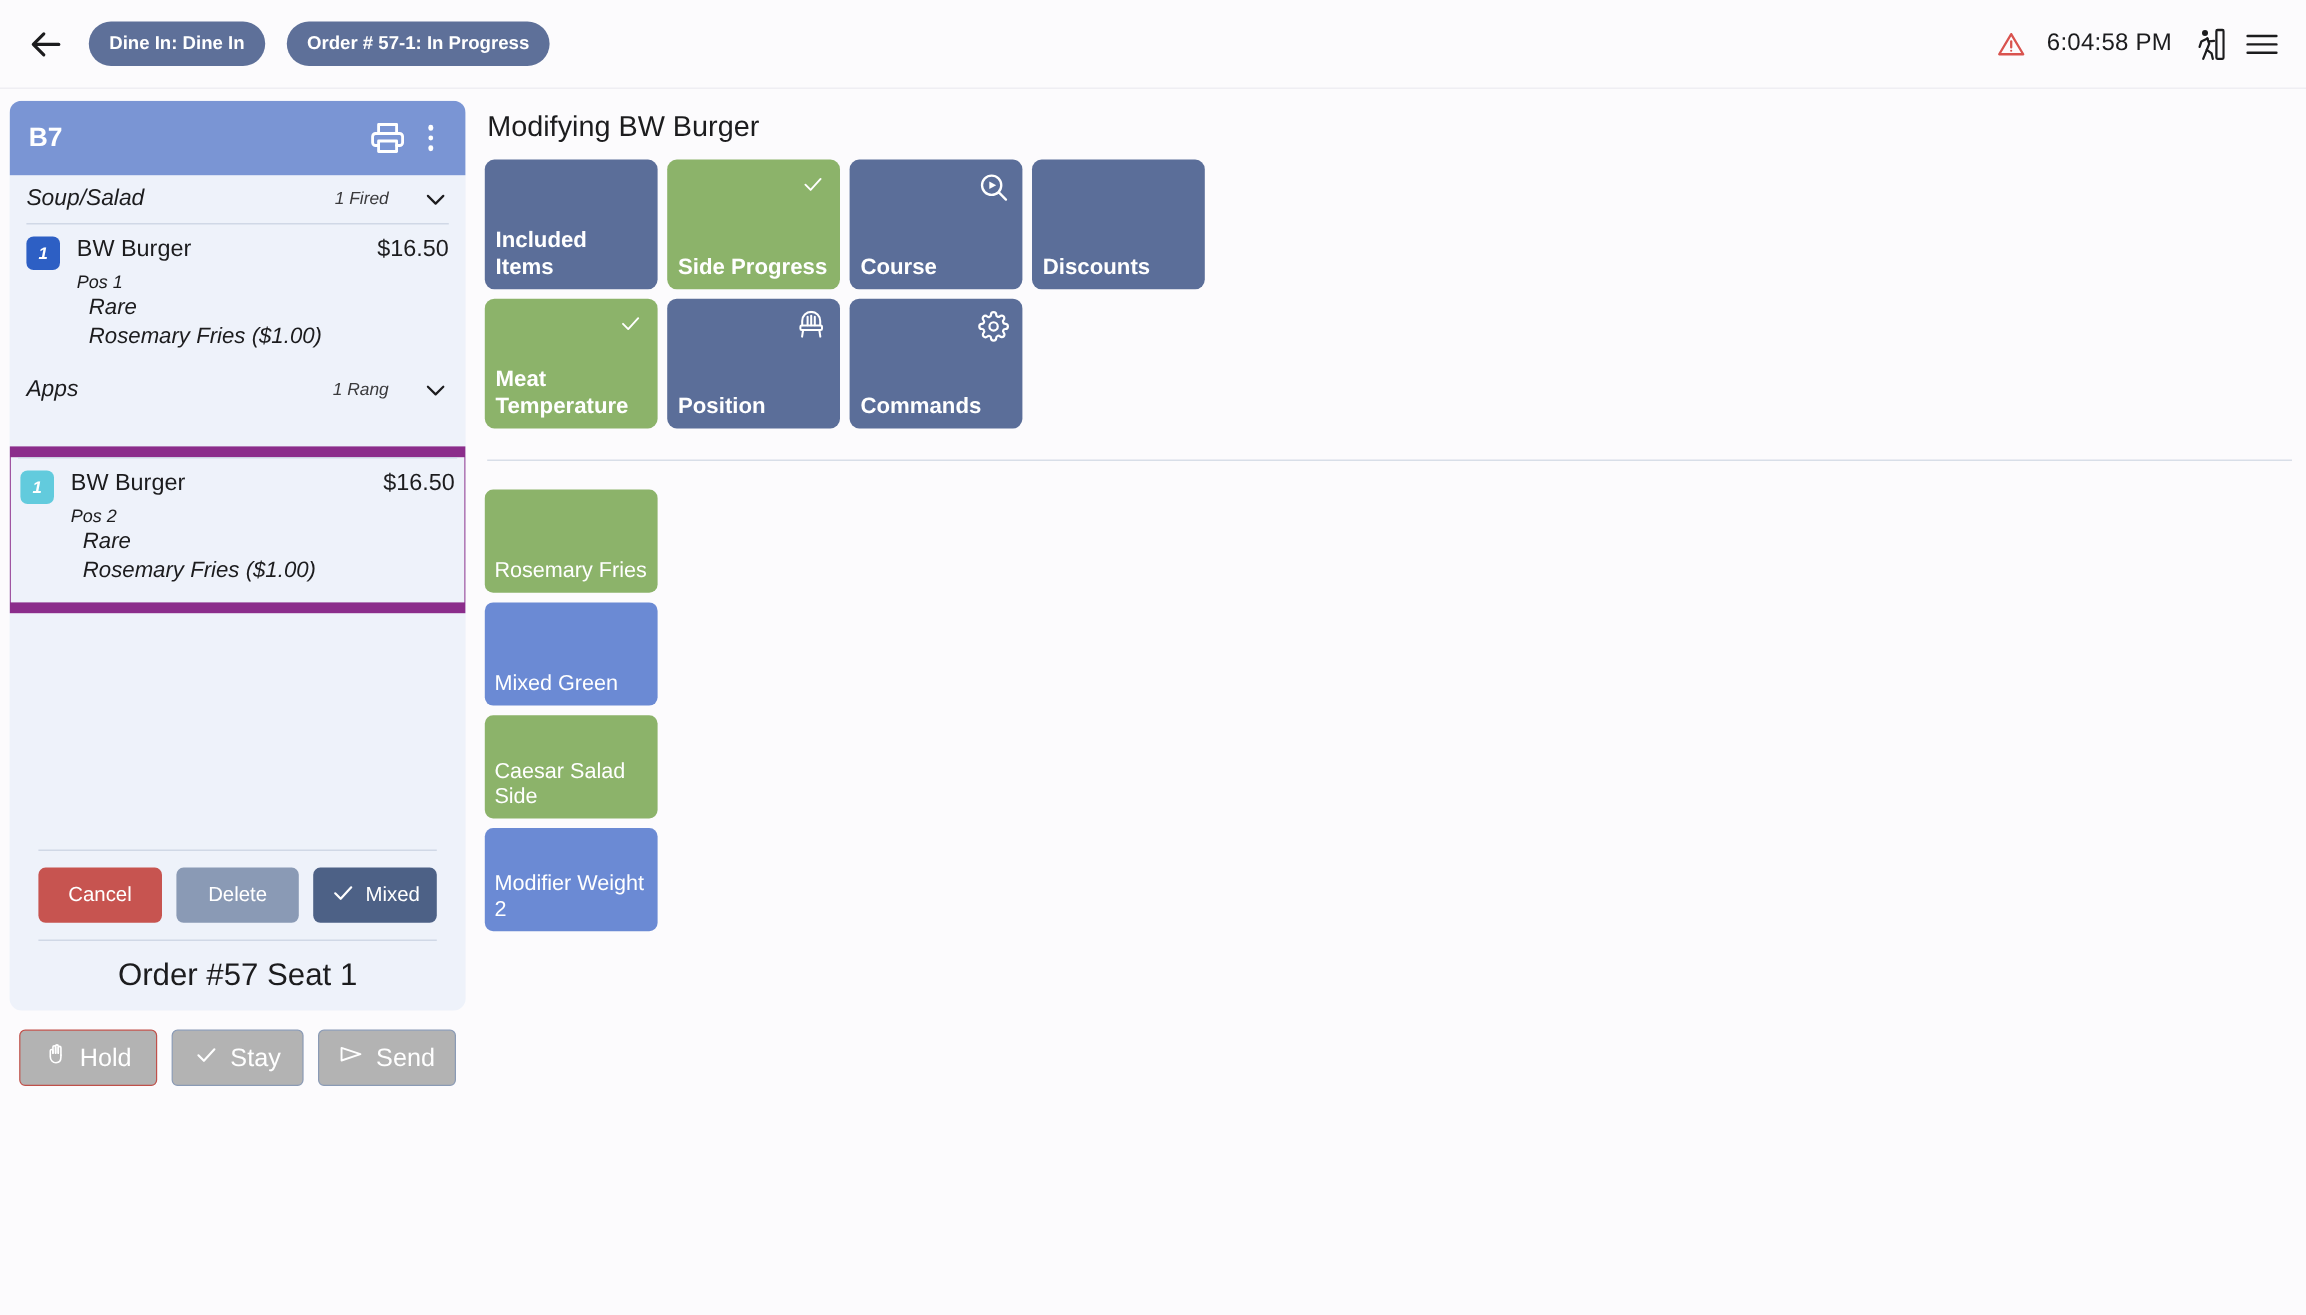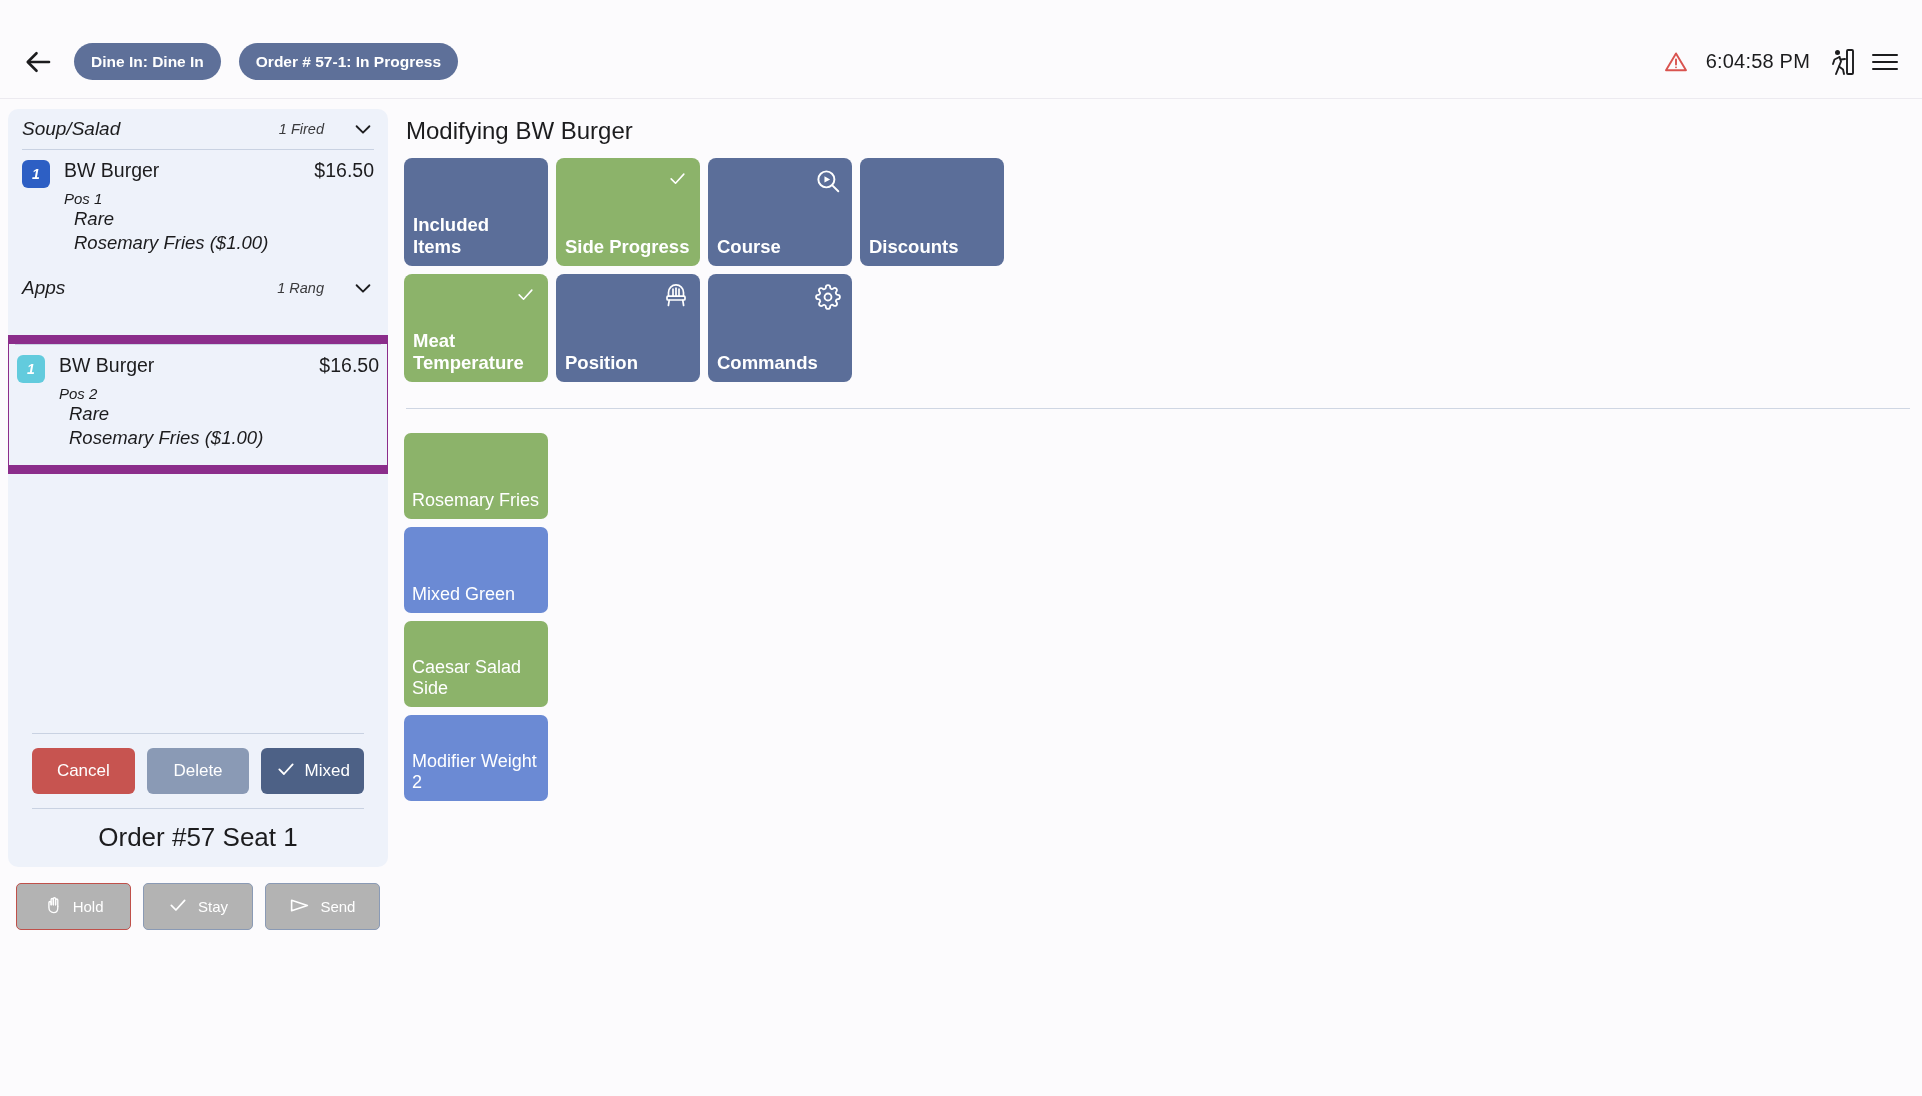--- a/index.html
+++ b/index.html
@@ -11,21 +11,20 @@
   }
 
   
   .topbar {
     height: 74px;
     background: #fcfbfd;
     display: flex;
     align-items: center;
     padding: 0 24px 0 22px;
     border-bottom: 1px solid #eceaf0;
-    margin-top: 25px;
   }
   .back-arrow {
     width: 34px; height: 34px;
     display: flex; align-items: center; justify-content: center;
     cursor: pointer; flex: none;
   }
   .chip {
     background: #5e7099;
     color: #ffffff;
     border-radius: 19px;
@@ -168,21 +167,21 @@
   }
 
   .bottom-bar {
     display: flex; gap: 12px;
     padding: 16px 8px 0 8px;
   }
   .bb-btn {
     width: 128px; height: 47px;
     background: #b3b3b3;
     border-radius: 5px;
-    color: #ffffff; font-size: 15px;
+    color: #ffffff; font-size: 21px;
     display: flex; align-items: center; justify-content: center; gap: 10px;
     cursor: pointer;
   }
   .bb-hold { border: 1.6px solid #c0504a; }
   .bb-stay { border: 1.6px solid #8a9ab5; width: 122px; }
   .bb-send { border: 1.6px solid #8a9ab5; width: 128px; }
 
   
   .main-col { flex: 1 1 auto; padding: 18px 12px 0 8px; min-width: 0; }
   .main-title {
@@ -278,20 +277,35 @@
         <i></i>
       </span>
   </div>
 </div>
 
 <div class="body-wrap">
 
   <div class="left-col">
     <div class="order-card">
 
+      <div class="order-head">
+        <span class="order-head-title">B7</span>
+        <span class="head-icon">
+          <svg viewBox="0 0 24 24" width="30" height="30" fill="none" stroke="#ffffff" stroke-width="1.9" stroke-linecap="round" stroke-linejoin="round">
+            <polyline points="6,9 6,3 18,3 18,9"></polyline>
+            <path d="M6 17H4a2 2 0 0 1-2-2v-4a2 2 0 0 1 2-2h16a2 2 0 0 1 2 2v4a2 2 0 0 1-2 2h-2"></path>
+            <rect x="6" y="14" width="12" height="7"></rect>
+          </svg>
+        </span>
+        <span class="kebab">
+            <b></b>
+            <b></b>
+            <b></b>
+          </span>
+      </div>
 
       <div class="items-scroll">
 
         <div class="course-row">
           <span class="course-name">Soup/Salad</span>
           <span class="course-count">1 Fired</span>
           <span class="chev">
             <svg viewBox="0 0 24 24" width="22" height="22" fill="none" stroke="#1c1c1e" stroke-width="2" stroke-linecap="round" stroke-linejoin="round">
                 <polyline points="5,9 12,16 19,9"></polyline>
               </svg>

